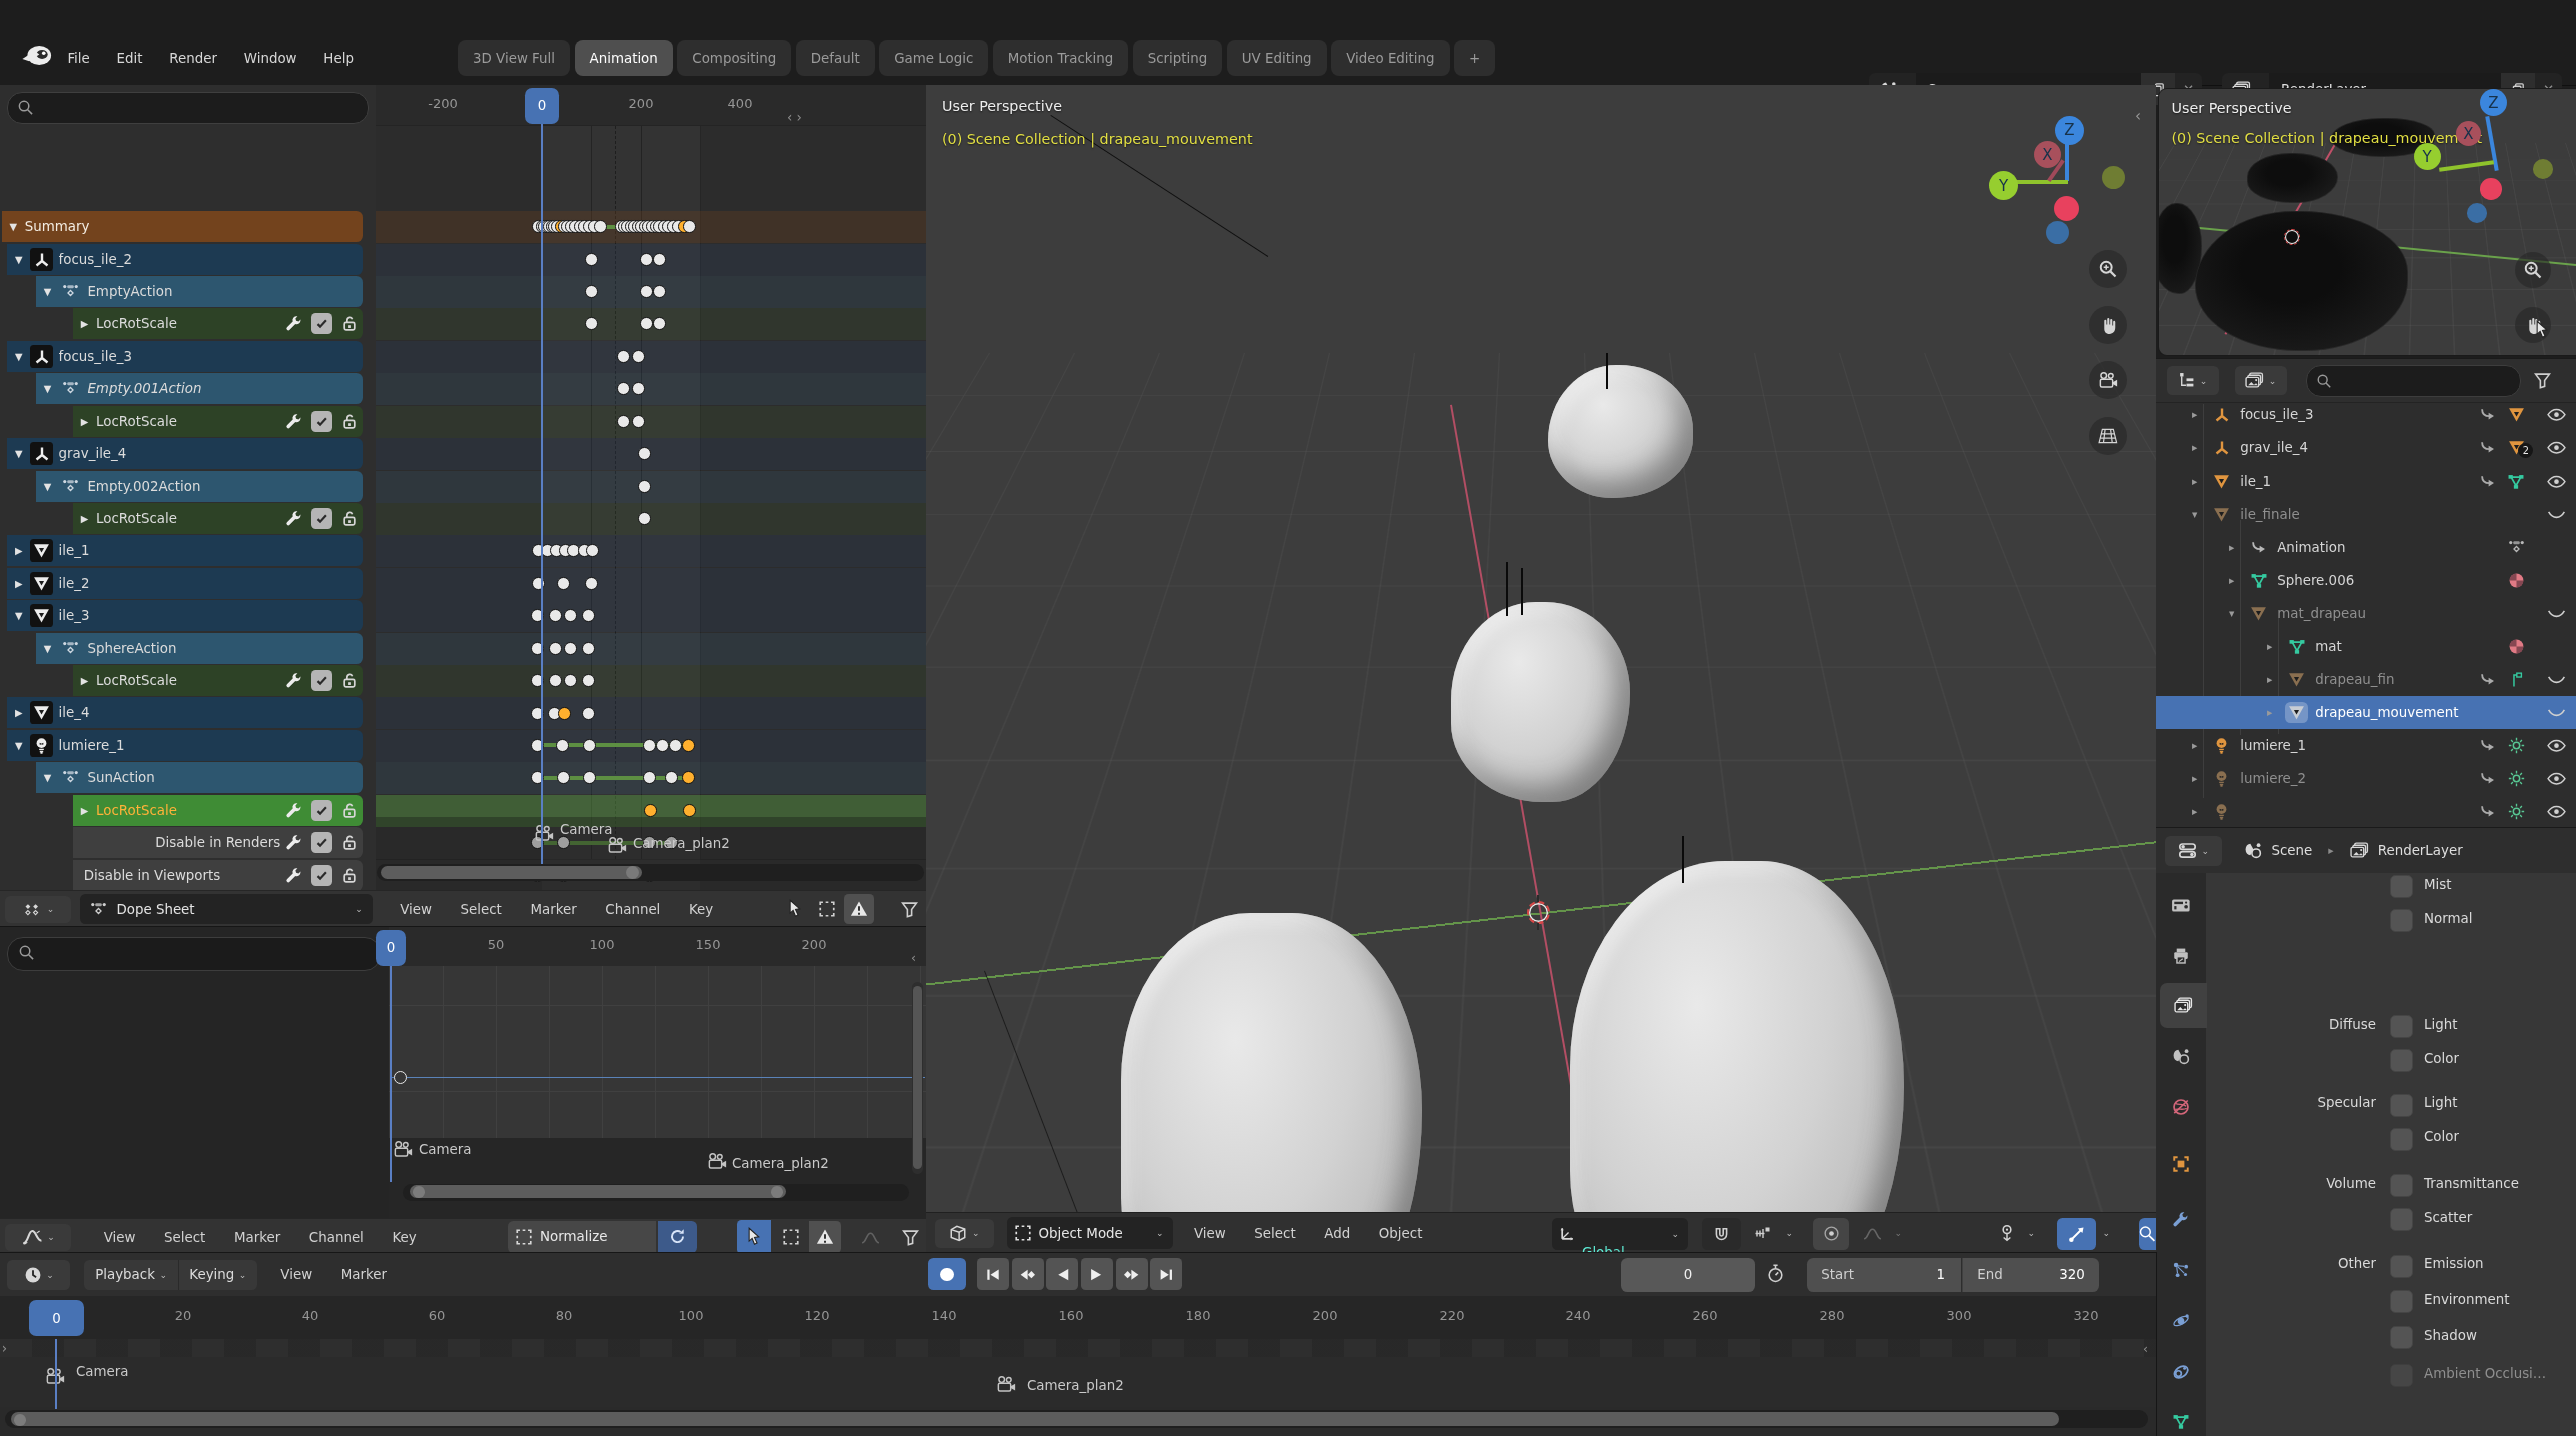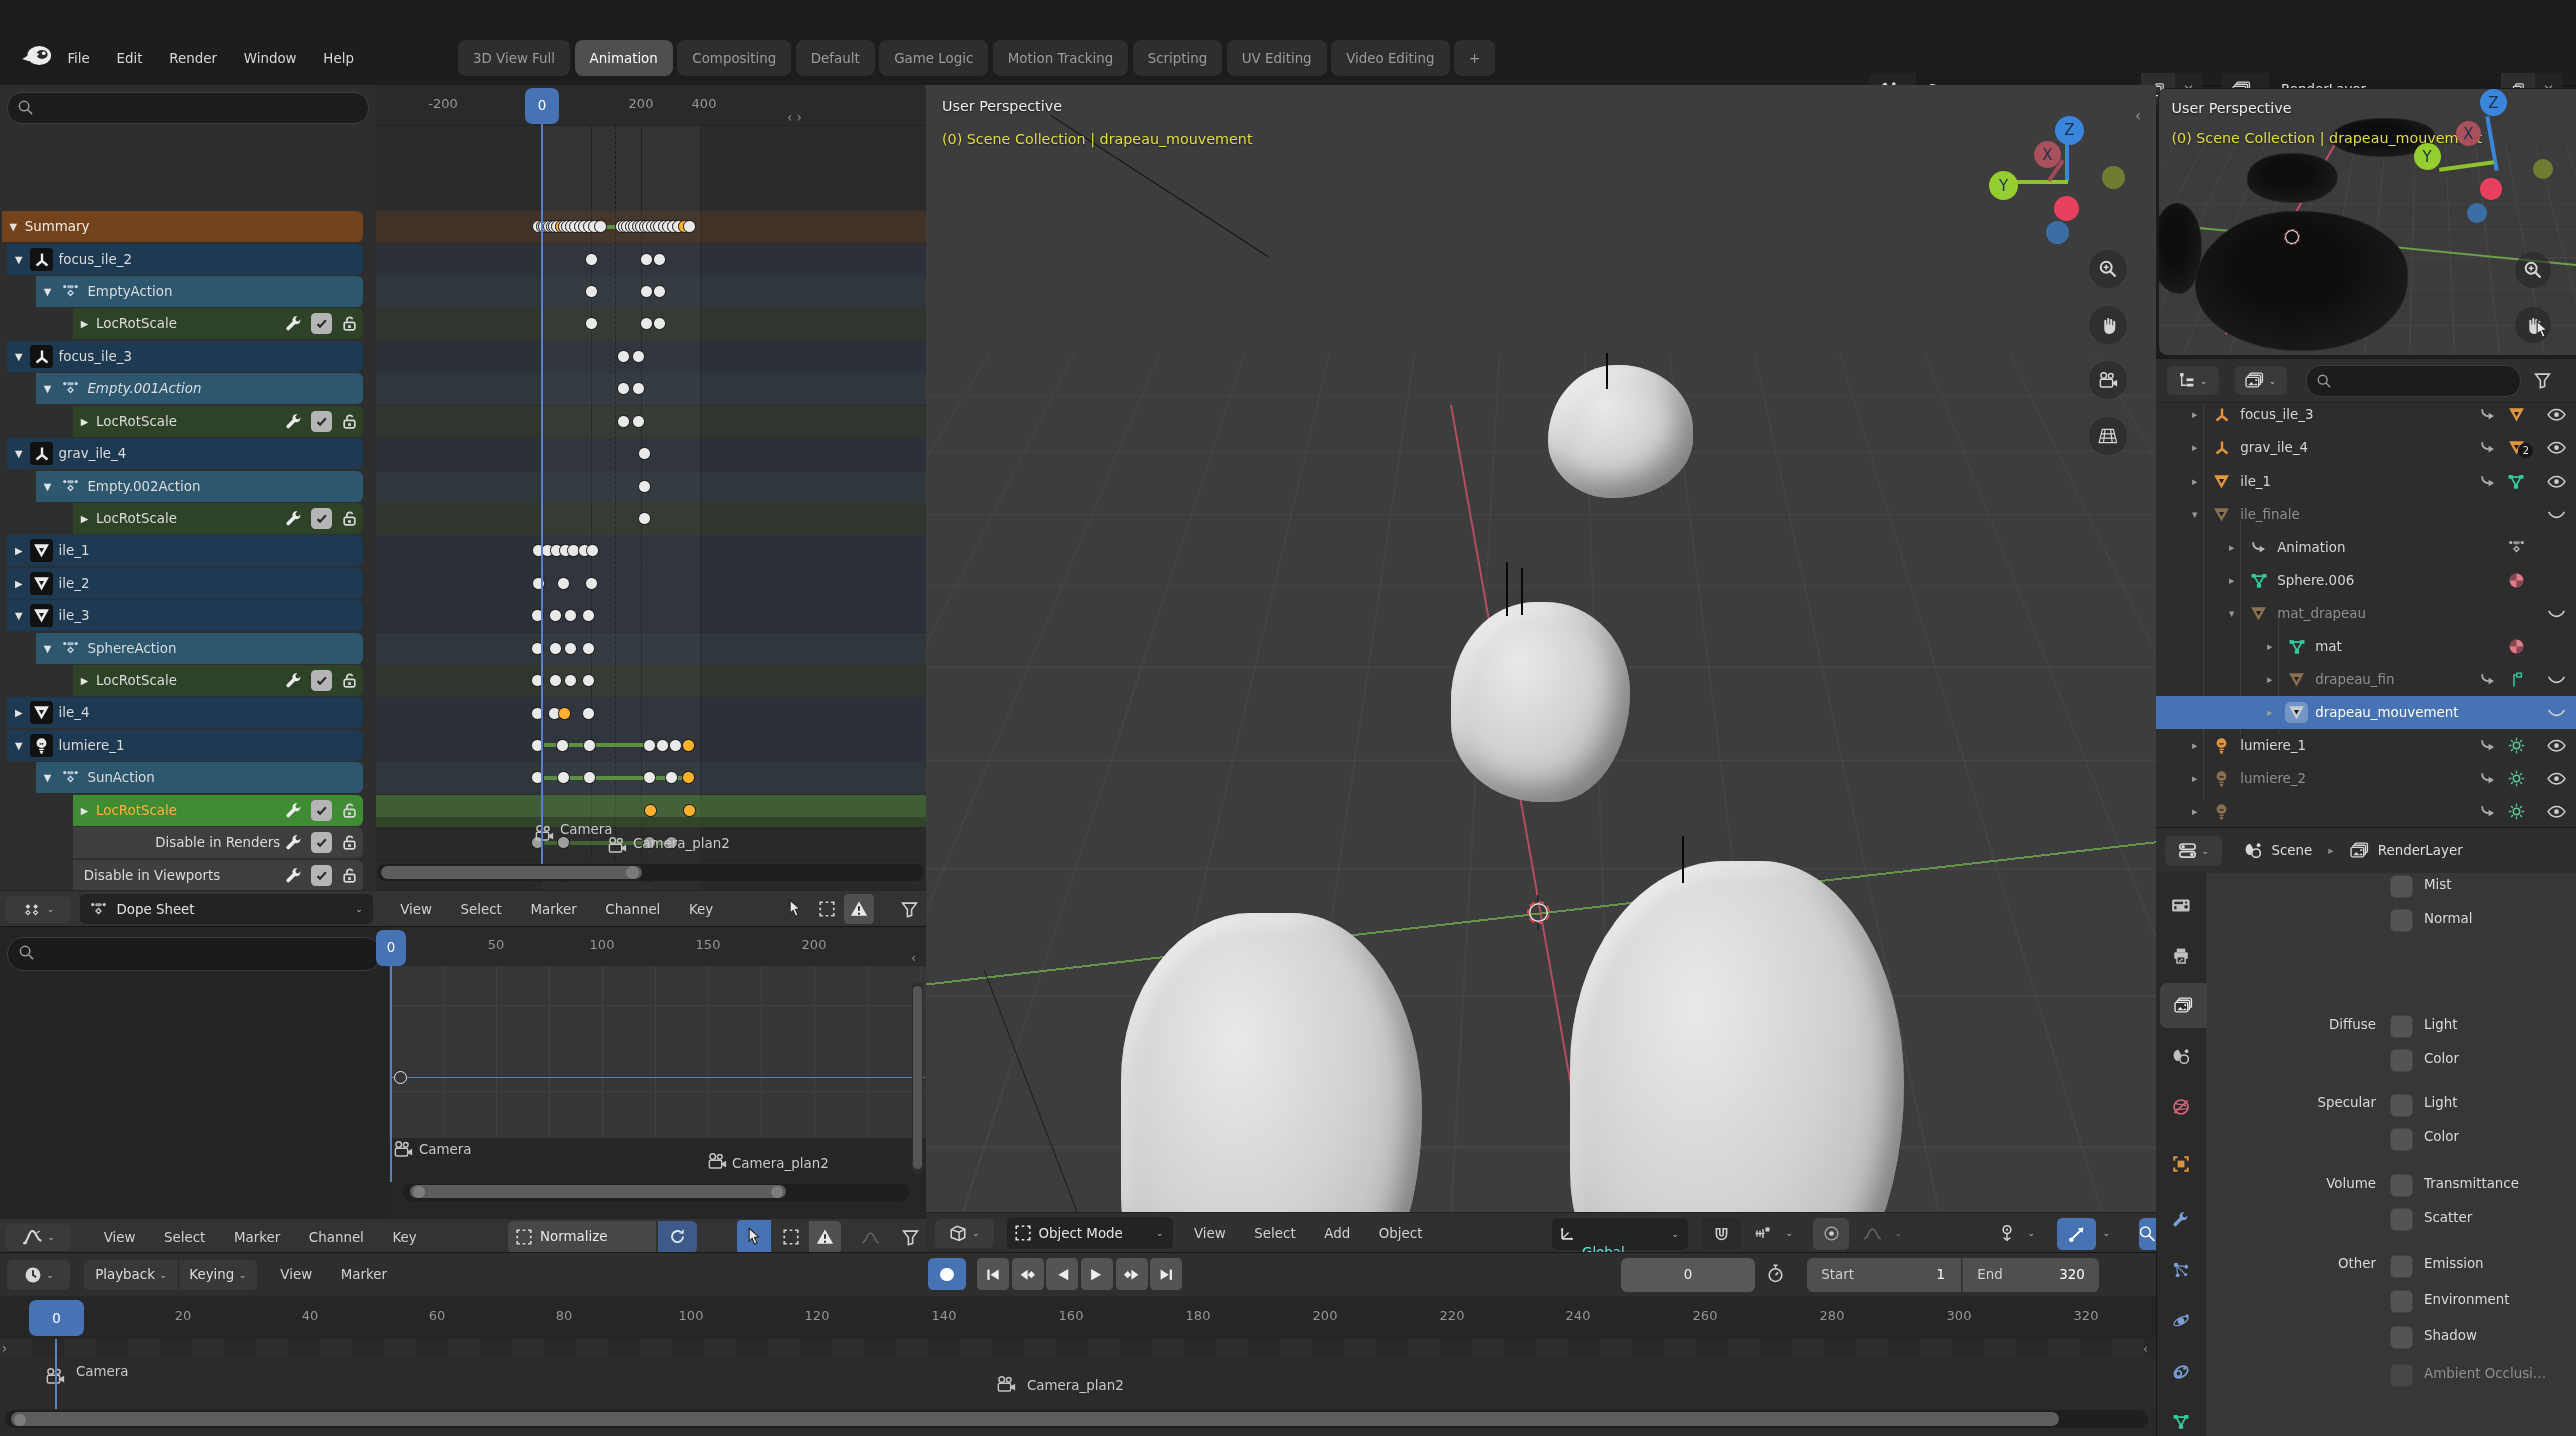--- a/index.html
+++ b/index.html
@@ -127,21 +127,21 @@
       <span class="ic" style="width:27px;height:32px;color:#8d8d8d;">✕</span>
     </div>
   </div>
 
   <div id="dope" style="position: absolute; left: 0px; top: 85px; width: 926px; height: 841px; background: rgb(46, 46, 46); border-right: 1.8px solid rgb(22, 22, 22);">
       <div style="position: absolute; left: 376px; top: 0px; width: 550px; height: 841px; background: rgb(44, 44, 44);"></div>
       <div style="position: absolute; left: 542px; top: 41px; width: 158px; height: 764px; background: rgba(255, 255, 255, 0.035);"></div>
       <div style="position: absolute; left: 376px; top: 0px; width: 550px; height: 40px; background: rgb(42, 42, 42); border-bottom: 0.9px solid rgb(36, 36, 36);"></div>
       <div class="abs ruler-num" style="left: 443px; top: 10.7px;">-200</div>
       <div class="abs ruler-num" style="left: 641px; top: 10.7px;">200</div>
-      <div class="abs ruler-num" style="left: 704px; top: 10.7px; text-align: right;">400</div>
+      <div class="abs ruler-num" style="left: 740px; top: 10.7px; text-align: right;">400</div>
       <div style="position: absolute; left: 591px; top: 41px; width: 0.9px; height: 733px; background: rgb(36, 36, 36);"></div>
       <div style="position: absolute; left: 641px; top: 41px; width: 0.9px; height: 733px; background: rgb(35, 35, 35);"></div>
       <div style="position: absolute; left: 700px; top: 41px; width: 0.9px; height: 733px; background: rgb(38, 38, 38);"></div>
       <div style="position: absolute; left: 615px; top: 41px; width: 0px; height: 733px; border-left: 1.3px dashed rgb(30, 30, 30);"></div>
       <div style="position: absolute; left: 7.2px; top: 7.2px; width: 360px; height: 30px; background: rgb(28, 28, 28); border: 0.9px solid rgb(63, 63, 63); border-radius: 15px;"><span class="ic" style="margin:5.4px 0 0 9px;">
           <svg width="17" height="17" viewBox="0 0 18 18">
             <circle cx="7.5" cy="7.5" r="5" fill="none" stroke="#9a9a9a" stroke-width="1.6"></circle>
             <path d="M11.3 11.3L16 16" stroke="#9a9a9a" stroke-width="1.6"></path>
           </svg>
         </span></div>

